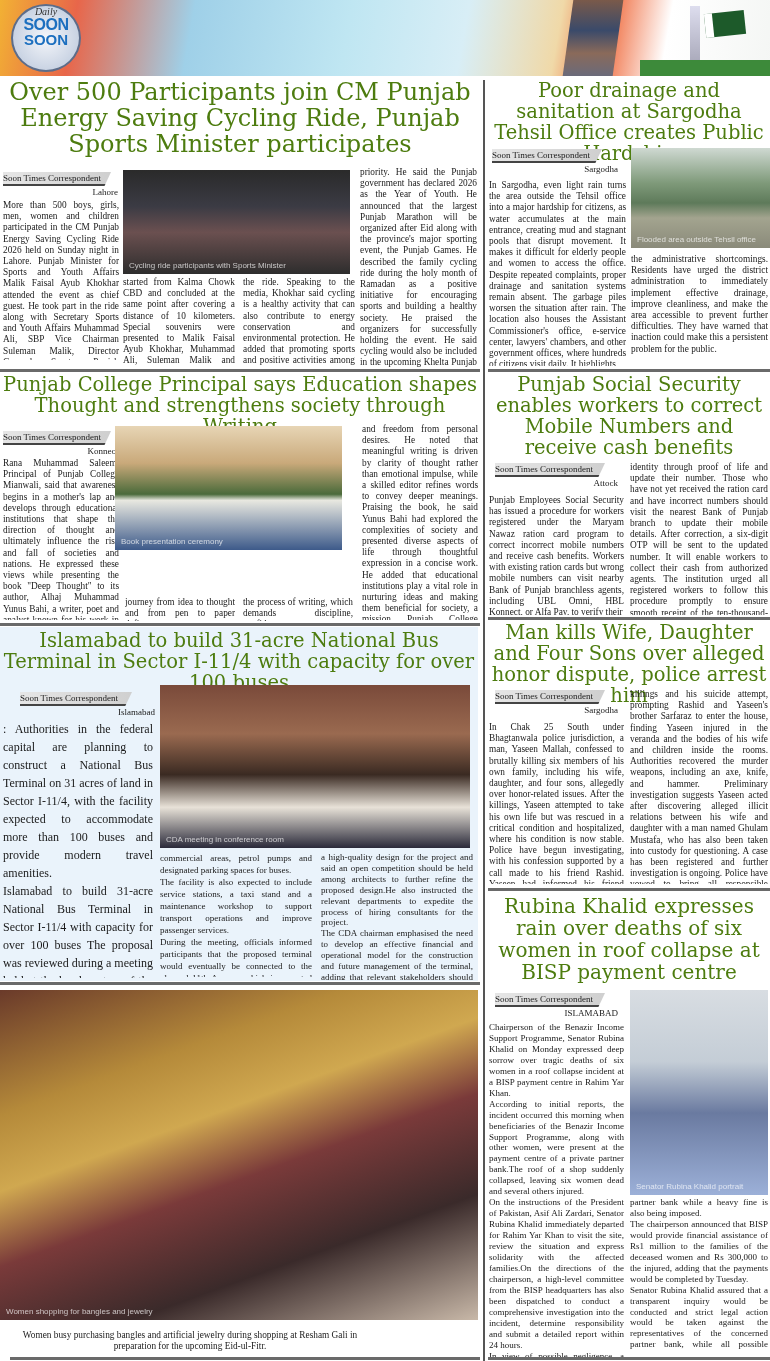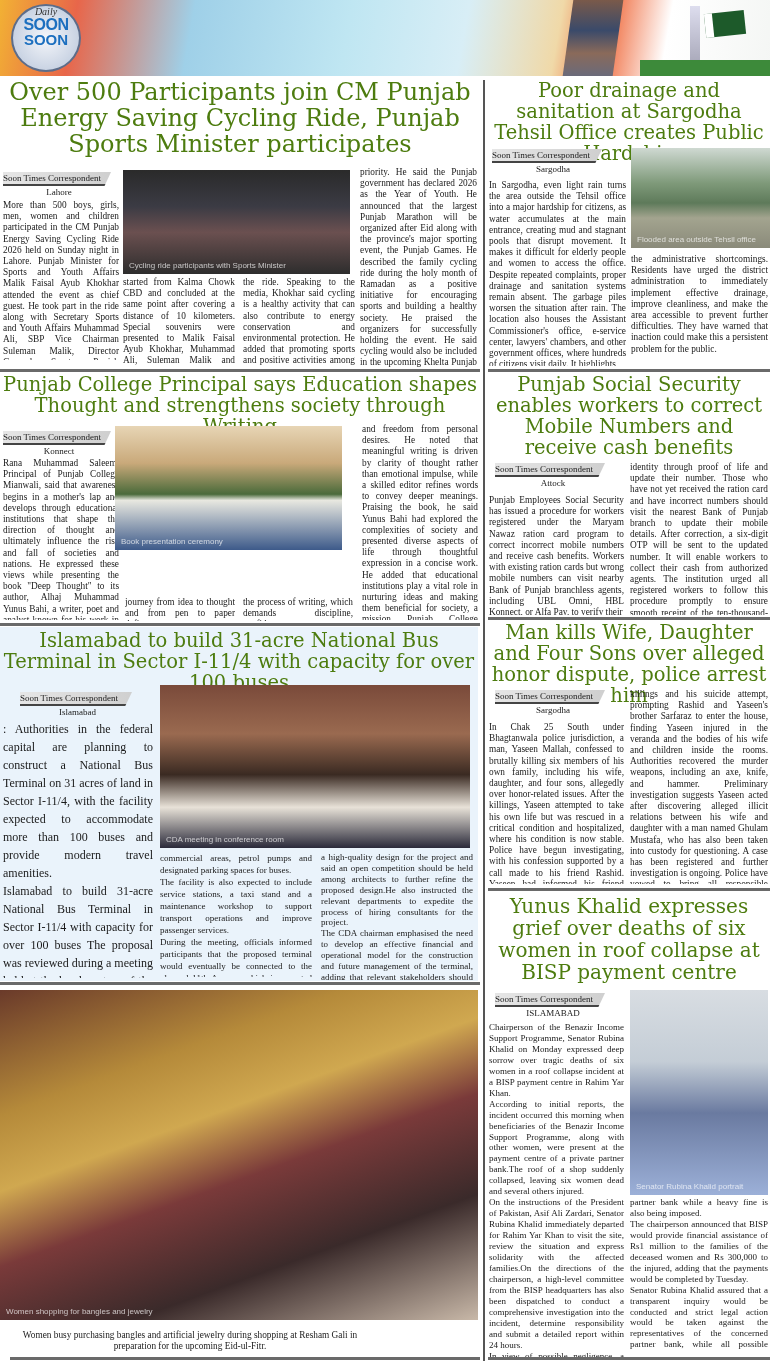--- a/index.html
+++ b/index.html
@@ -11,21 +11,21 @@
 .logo .t{font-family:"Liberation Sans",sans-serif;font-weight:bold;font-size:15px;color:#1c6fbf;line-height:15px}
 .mast-title{position:absolute;left:180px;top:10px;font-family:"DejaVu Sans",sans-serif;font-weight:bold;font-size:36px;color:#2c3137;letter-spacing:0.5px}
 .mast-photos{position:absolute;left:568px;top:0;width:50px;height:76px;background:linear-gradient(180deg,#7a5a4a,#3a4a6a 40%,#8a6a5a 70%,#6a6a7a);transform:skewX(-8deg)}
 .mast-monument{position:absolute;left:690px;top:6px;width:10px;height:56px;background:linear-gradient(180deg,#dde 0%,#aab 100%)}
 .mast-flag{position:absolute;left:705px;top:12px;width:40px;height:24px;background:#1d5a2a;border-left:8px solid #fff;transform:rotate(-6deg)}
 .mast-grass{position:absolute;left:640px;top:60px;width:130px;height:16px;background:#3d8a3a}
 .divider-v{position:absolute;left:483px;width:2px;background:#555}
 .hr{position:absolute;height:3px;background:#6a6a6a}
 .hl{position:absolute;font-family:"DejaVu Serif",serif;text-align:center;color:#4d7c0f;line-height:1.08;font-weight:normal}
 .byline{position:absolute;height:14px;background:linear-gradient(90deg,#e6e6e6,#cfcfcf);border-bottom:2px solid #444;font-size:9px;line-height:13px;clip-path:polygon(0 0,100% 0,94% 100%,0 100%)}
-.place{position:absolute;font-size:9px;text-align:center}
+.place{position:absolute;font-size:9px;text-align:right}
 .col{position:absolute;font-size:9.3px;line-height:11.2px;text-align:justify;overflow:hidden}
 .photo{position:absolute;overflow:hidden}
 .ph-cycle{background:linear-gradient(180deg,#2a2a2a 0%,#3b3b44 35%,#6b5050 60%,#2d2d2d 100%)}
 .ph-drain{background:linear-gradient(180deg,#cfd9d2 0%,#7f9a7a 35%,#5e7a5a 55%,#a3a48f 70%,#8a8a7a 100%)}
 .ph-college{background:linear-gradient(180deg,#e7d5b5 0%,#c9a97a 30%,#4a6a3a 55%,#e8e8e0 60%,#3d5a8a 100%)}
 .ph-cda{background:linear-gradient(180deg,#7a4a3a 0%,#9a6a50 30%,#3a2a22 55%,#e8e2d8 75%,#2a2a3a 100%)}
 .ph-bisp{background:linear-gradient(180deg,#d8dde2 0%,#c4cdd6 35%,#6a7aa0 60%,#9cb0d8 100%)}
 .ph-market{background:linear-gradient(160deg,#6a3a2a 0%,#b58a3a 25%,#d0a850 40%,#7a3a3a 55%,#3a2a2a 75%,#c8b8a8 100%)}
 .blue-bg{position:absolute;background:#eaf3fb}
 .caption{position:absolute;font-size:9.3px;text-align:center;line-height:11px}
@@ -107,21 +107,21 @@
 The CDA chairman emphasised the need to develop an effective financial and operational model for the construction and future management of the terminal, adding that relevant stakeholders should be taken on board to ensure smooth execution of the project.</div>
 <div class="hr" style="left:0;top:982px;width:480px"></div>
 
 <div class="hl" style="left:488px;top:622px;width:282px;font-size:19.5px">Man kills Wife, Daughter and Four Sons over alleged honor dispute, police arrest him</div>
 <div class="byline" style="left:495px;top:690px;width:110px">Soon Times Correspondent</div>
 <div class="place" style="left:488px;top:705px;width:130px">Sargodha</div>
 <div class="col" style="left:489px;top:722px;width:135px;height:162px">In Chak 25 South under Bhagtanwala police jurisdiction, a man, Yaseen Mallah, confessed to brutally killing six members of his own family, including his wife, daughter, and four sons, allegedly over honor-related issues. After the killings, Yaseen attempted to take his own life but was rescued in a critical condition and hospitalized, where his condition is now stable. Police have begun investigating, with his confession supported by a call made to his friend Rashid. Yaseen had informed his friend about the</div>
 <div class="col" style="left:630px;top:689px;width:138px;height:195px">killings and his suicide attempt, prompting Rashid and Yaseen's brother Sarfaraz to enter the house, finding Yaseen injured in the veranda and the bodies of his wife and children inside the rooms. Authorities recovered the murder weapons, including an axe, knife, and hammer. Preliminary investigation suggests Yaseen acted after discovering alleged illicit relations between his wife and daughter with a man named Ghulam Mustafa, who has also been taken into custody for questioning. A case has been registered and further investigation is ongoing. Police have vowed to bring all responsible parties to justice.</div>
 <div class="hr" style="left:488px;top:888px;width:282px"></div>
 
-<div class="hl" style="left:488px;top:895px;width:282px;font-size:20px;line-height:1.1">Yunus Khalid expresses grief over deaths of six women in roof collapse at BISP payment centre</div>
+<div class="hl" style="left:488px;top:895px;width:282px;font-size:20px;line-height:1.1">Rubina Khalid expresses rain over deaths of six women in roof collapse at BISP payment centre</div>
 <div class="byline" style="left:495px;top:993px;width:110px">Soon Times Correspondent</div>
 <div class="place" style="left:488px;top:1008px;width:130px">ISLAMABAD</div>
 <div class="col" style="left:489px;top:1022px;width:135px;height:335px;white-space:pre-line;font-size:9px;line-height:10.95px"> Chairperson of the Benazir Income Support Programme, Senator Rubina Khalid on Monday expressed deep sorrow over tragic deaths of six women in a roof collapse incident at a BISP payment centre in Rahim Yar Khan.
 According to initial reports, the incident occurred this morning when beneficiaries of the Benazir Income Support Programme, along with other women, were present at the payment centre of a private partner bank.The roof of a shop suddenly collapsed, leaving six women dead and several others injured.
 On the instructions of the President of Pakistan, Asif Ali Zardari, Senator Rubina Khalid immediately departed for Rahim Yar Khan to visit the site, review the situation and express solidarity with the affected families.On the directions of the chairperson, a high-level committee from the BISP headquarters has also been dispatched to conduct a comprehensive investigation into the incident, determine responsibility and submit a detailed report within 24 hours.
 In view of possible negligence, a notice has been issued to the relevant</div>
 <div class="photo ph-bisp" style="left:630px;top:990px;width:138px;height:205px">
     <span class="ph-label">Senator Rubina Khalid portrait</span>
   </div>
 <div class="col" style="left:630px;top:1197px;width:138px;height:155px;white-space:pre-line;font-size:9px;line-height:10.95px">partner bank while a heavy fine is also being imposed.

